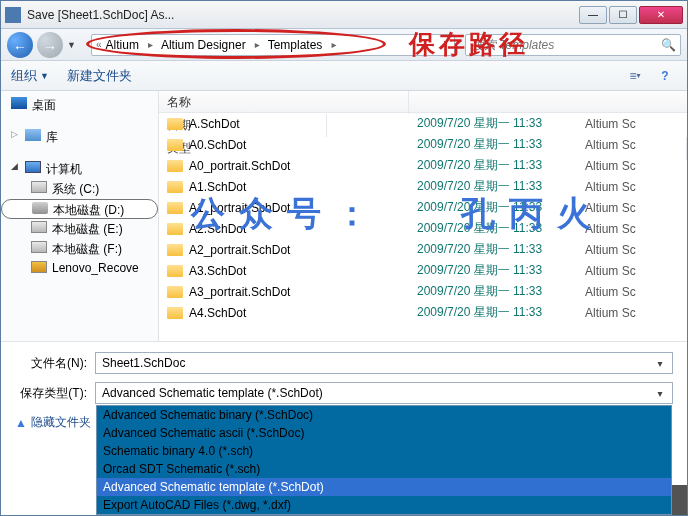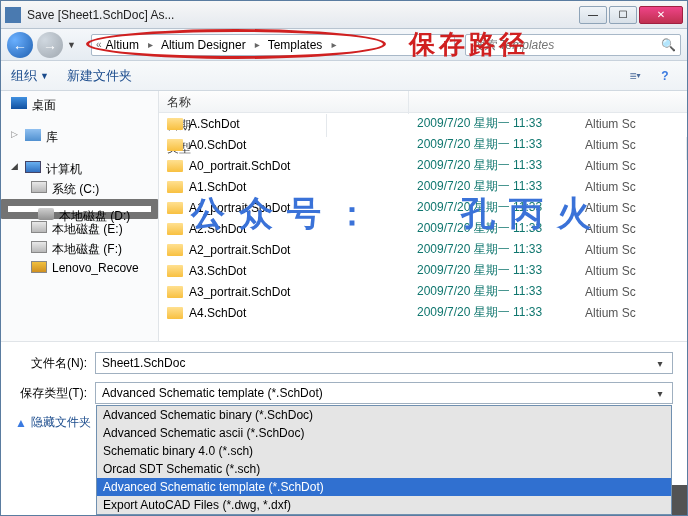--- a/index.html
+++ b/index.html
@@ -54,21 +54,21 @@
   .cell.name { width:250px; display:flex; align-items:center; gap:6px; }
   .cell.date { width:168px; color:#0f766e; }
   .cell.type { flex:1; color:#555; }
   .bottom { padding:10px 14px 8px 14px; border-top:1px solid #e0e4e8; }
   .form-row { display:flex; align-items:center; margin-bottom:8px; }
   .form-lbl { width:80px; text-align:right; padding-right:8px; font-size:12px; }
   .form-field { flex:1; }
   .combo { width:100%; height:22px; border:1px solid #a0b0c0; background:#fff; display:flex; align-items:center; padding:0 4px; position:relative; }
   .combo-dd { width:16px; text-align:center; color:#444; font-size:10px; }
   .combo input { border:0; outline:0; flex:1; font-size:12px; }
-  .dropdown { position:absolute; left:0; right:0; top:22px; background:#e5e5e5; border:1px solid #7090b0; z-index:10; }
+  .dropdown { position:absolute; left:0; right:0; top:22px; background:#0369a1; border:1px solid #7090b0; z-index:10; }
   .dd-item { padding:2px 6px; font-size:12px; }
   .dd-item.sel { background:#3070d0; color:#fff; }
   .hide-link { display:flex; align-items:center; gap:4px; color:#1a4b8c; font-size:12px; margin-top:10px; }
   .logo-overlay { position:absolute; right:0; bottom:0; height:30px; width:200px; background: rgba(40,40,40,0.8); display:flex; align-items:center; justify-content:center; color:#fff; font-size:14px; gap:6px; }
   .logo-dots { width:22px; height:22px; position:relative; }
   .logo-dots span { position:absolute; width:9px; height:9px; border-radius:50%; }
   .watermark { position:absolute; color:#3a72d8; font-size:34px; font-weight:bold; pointer-events:none; letter-spacing:14px; font-family:Liberation Sans, sans-serif; z-index:5; }
 </style>
 </head>
 <body>
@@ -139,21 +139,21 @@
       <div class="tree-spacer"></div>
       <div class="tree-item root">
           <span style="color:#444;font-size:9px;width:9px">◢</span>
           <span class="monitor-icn"></span>
           <span>计算机</span>
         </div>
       <div class="tree-item lvl2">
           <span class="drive-icn"></span>
           <span>系统 (C:)</span>
         </div>
-      <div class="tree-item lvl2" style="background:#fff;border:7px solid #737373;border-radius:1px">
+      <div class="tree-item lvl2" style="background:#fff;border:1px solid #737373;border-radius:10px">
           <span class="disk-icn"></span>
           <span>本地磁盘 (D:)</span>
         </div>
       <div class="tree-item lvl2">
           <span class="drive-icn"></span>
           <span>本地磁盘 (E:)</span>
         </div>
       <div class="tree-item lvl2">
           <span class="drive-icn"></span>
           <span>本地磁盘 (F:)</span>

